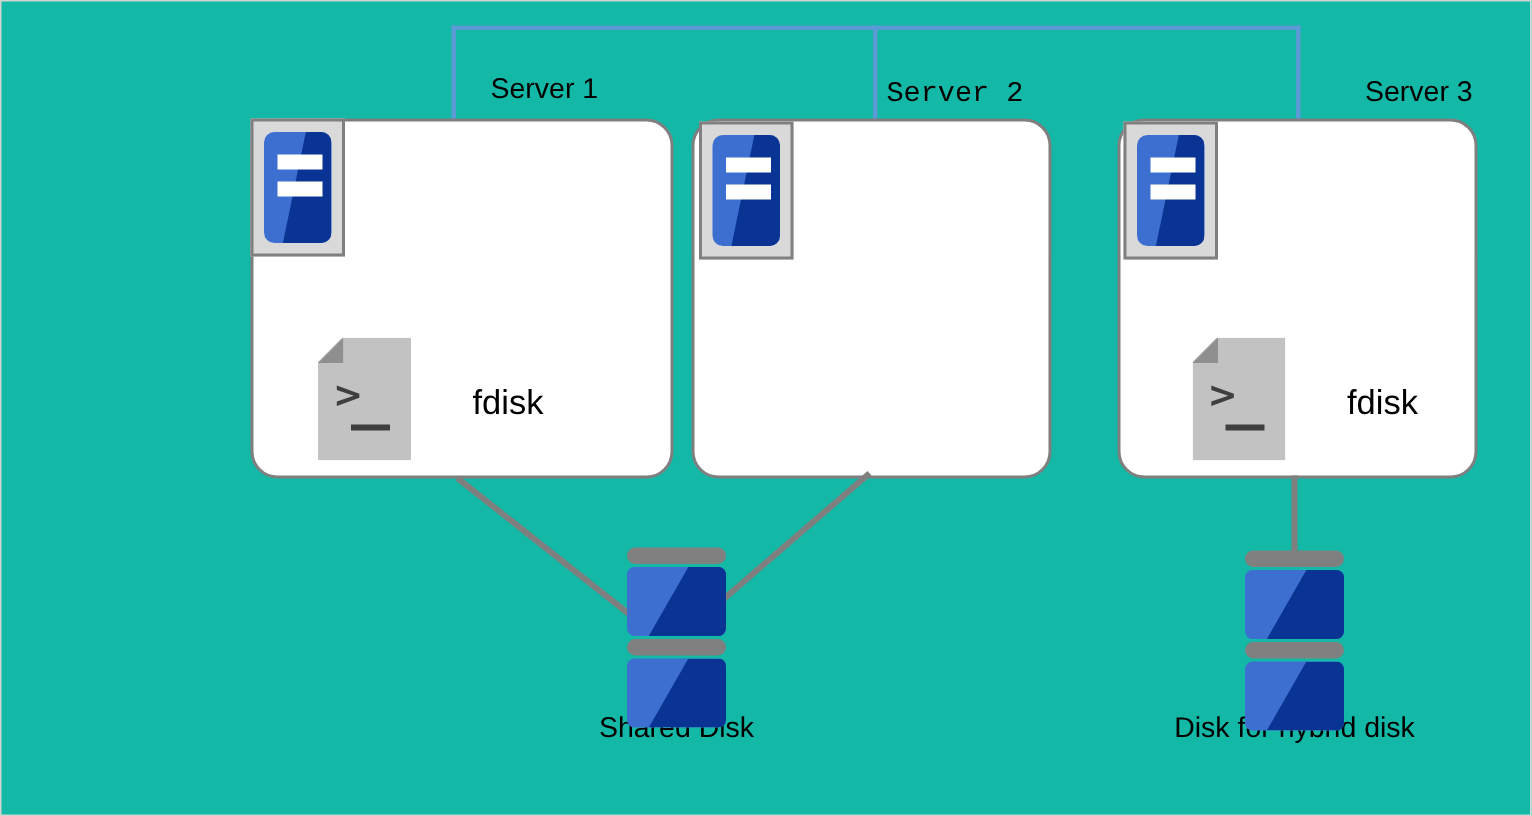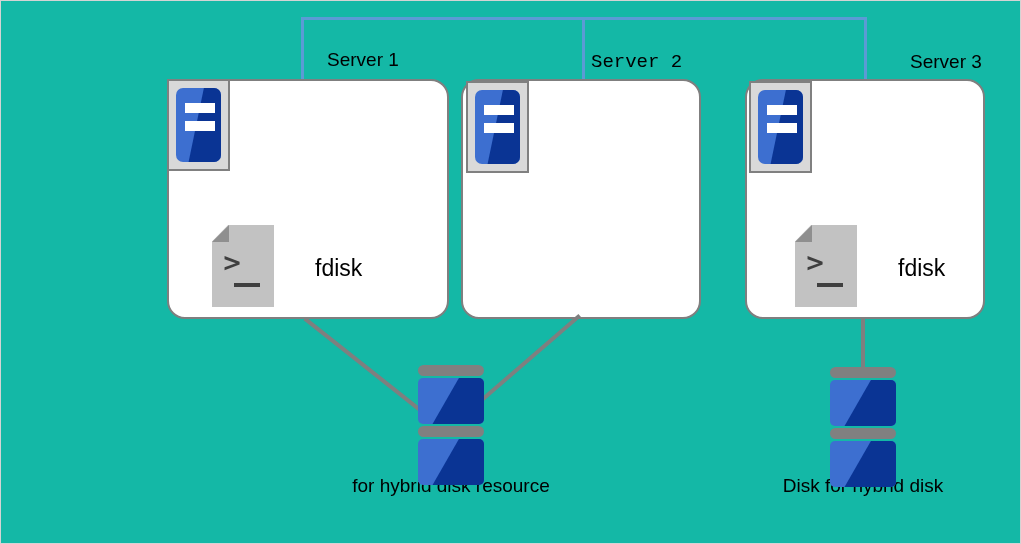--- a/index.html
+++ b/index.html
@@ -250,21 +250,21 @@
     </div>
     <div class="disk-gap"></div>
     <div class="disk-bar"></div>
     <div class="disk-gap"></div>
     <div class="disk-block">
       <div class="dk"></div>
     </div>
   </div>
 
   <div class="disk-caption" style="left:300px; top:472px; width:300px;">
-    <div>for hybrid disk resource</div>
+    <div>Shared Disk</div>
   </div>
 
   <div class="disk" style="left:829px; top:366px;">
     <div class="disk-bar"></div>
     <div class="disk-gap"></div>
     <div class="disk-block">
       <div class="dk"></div>
     </div>
     <div class="disk-gap"></div>
     <div class="disk-bar"></div>

